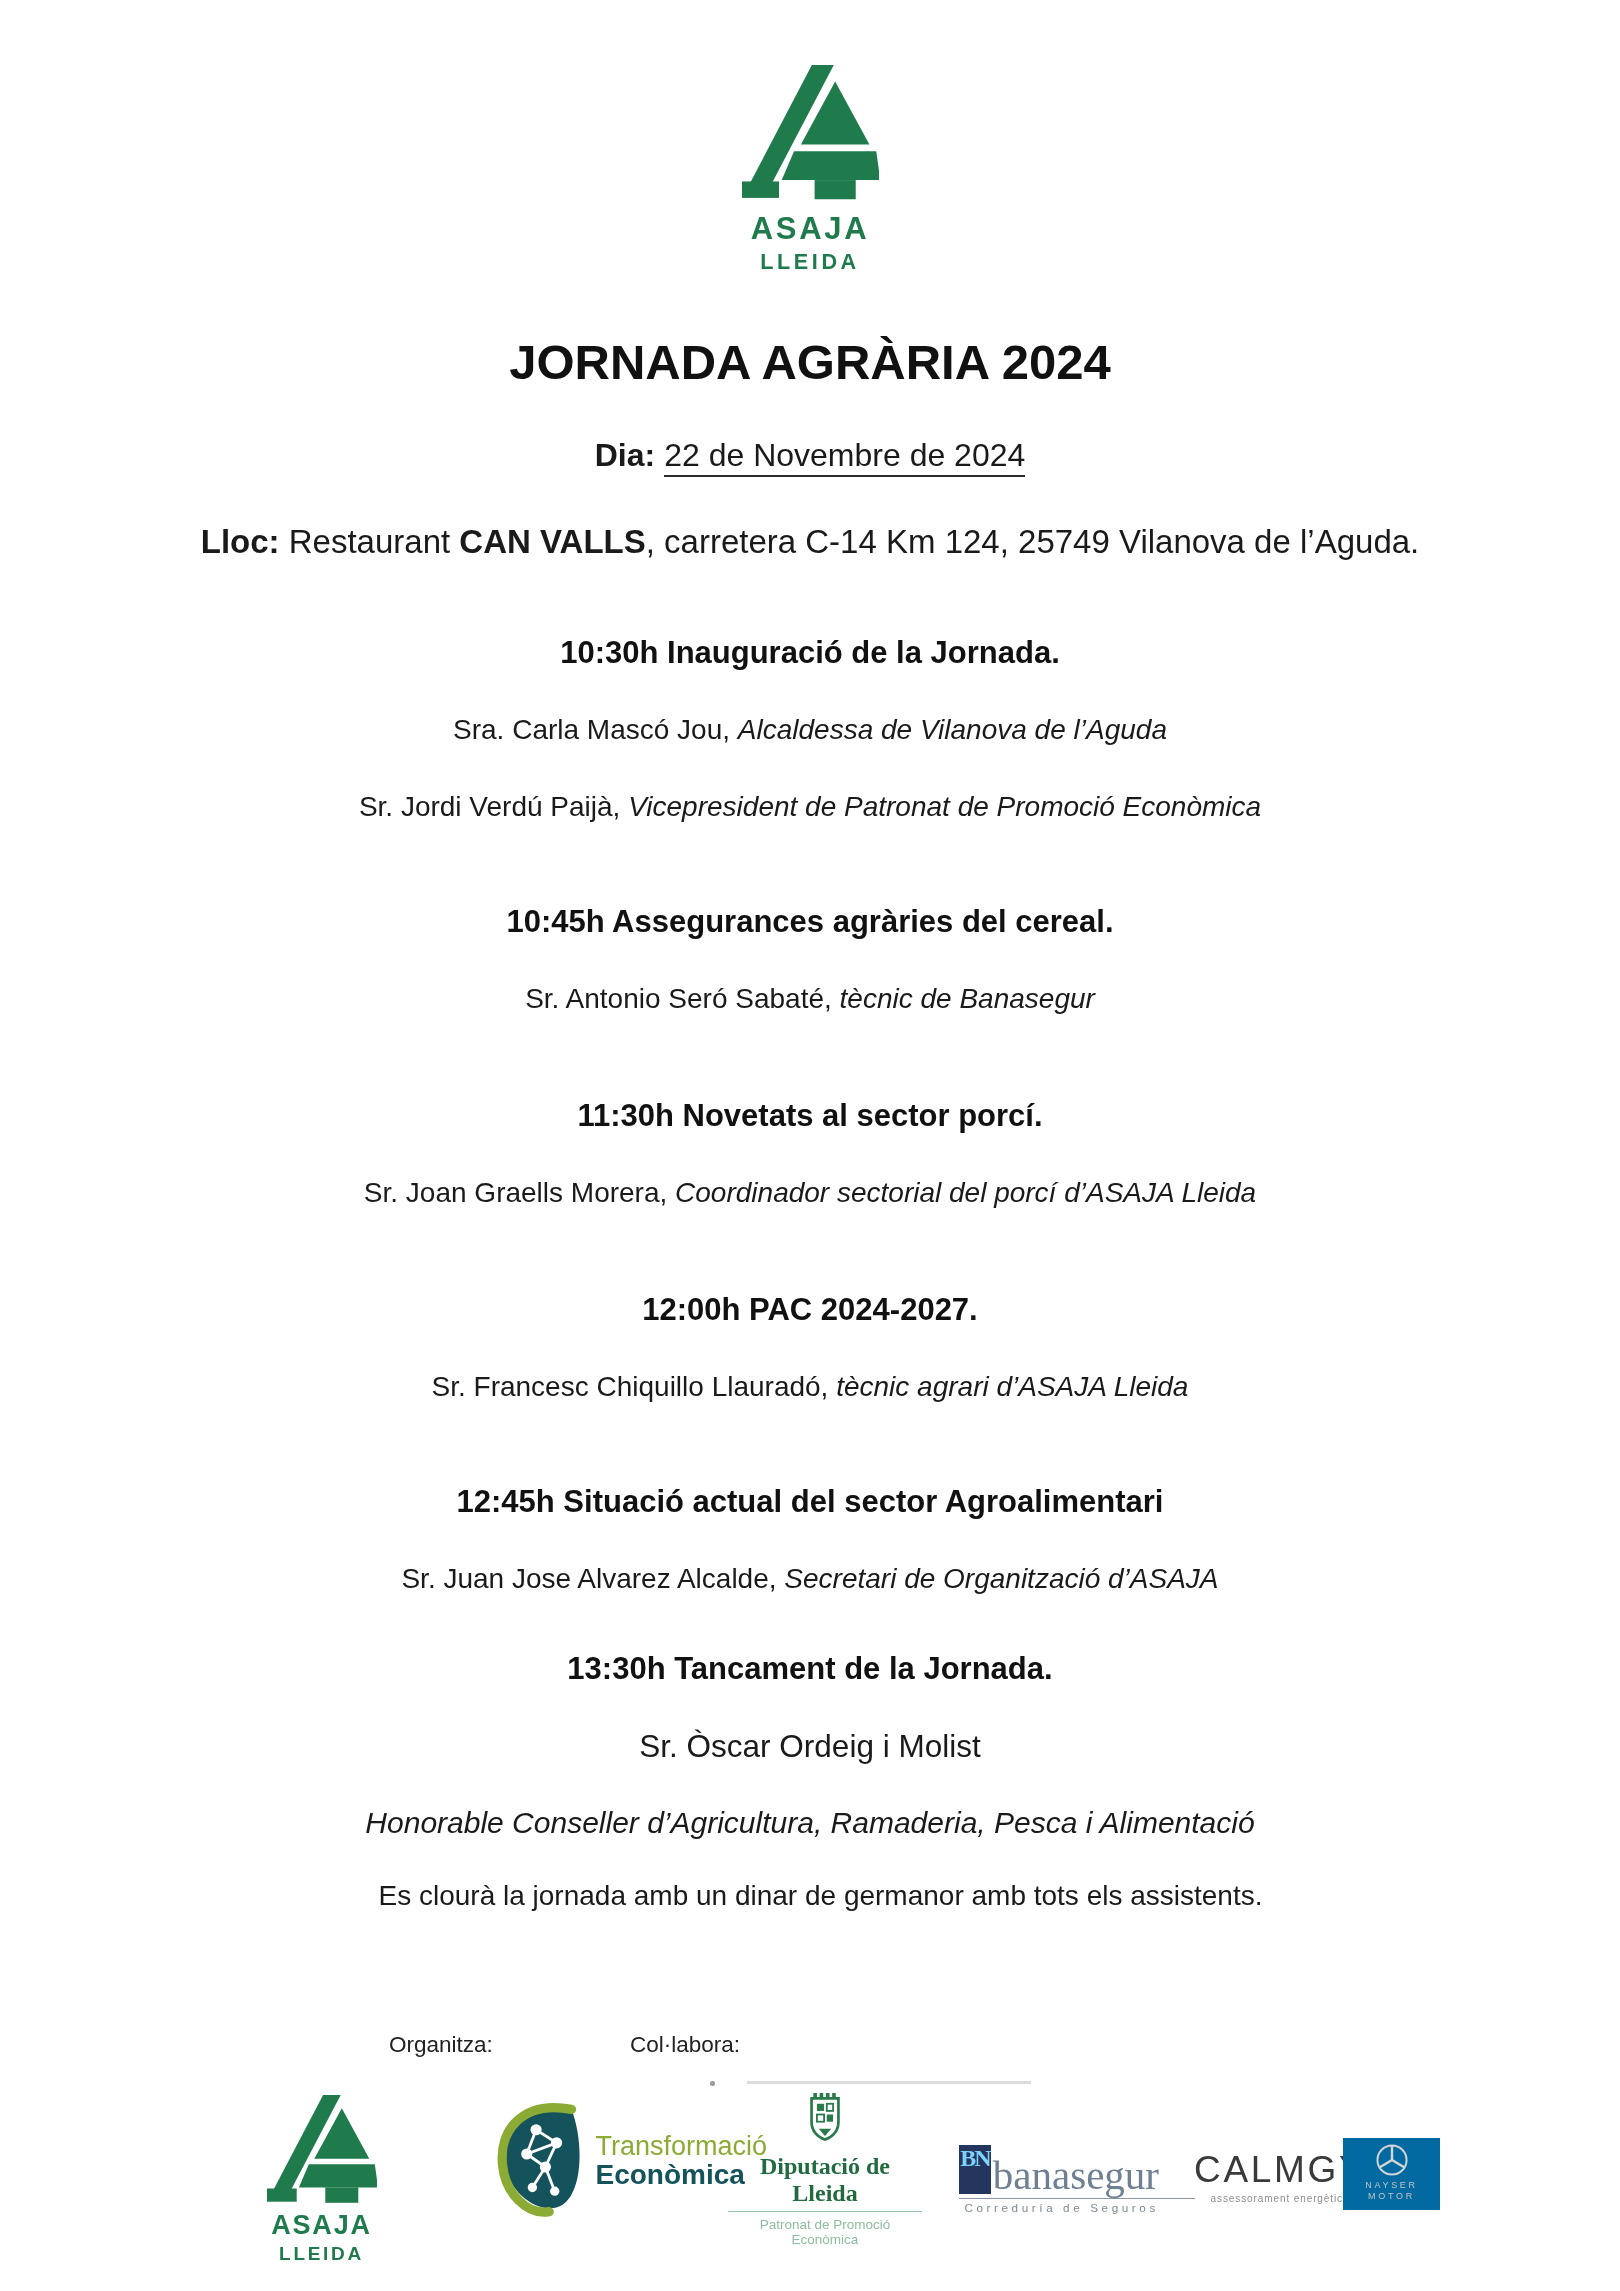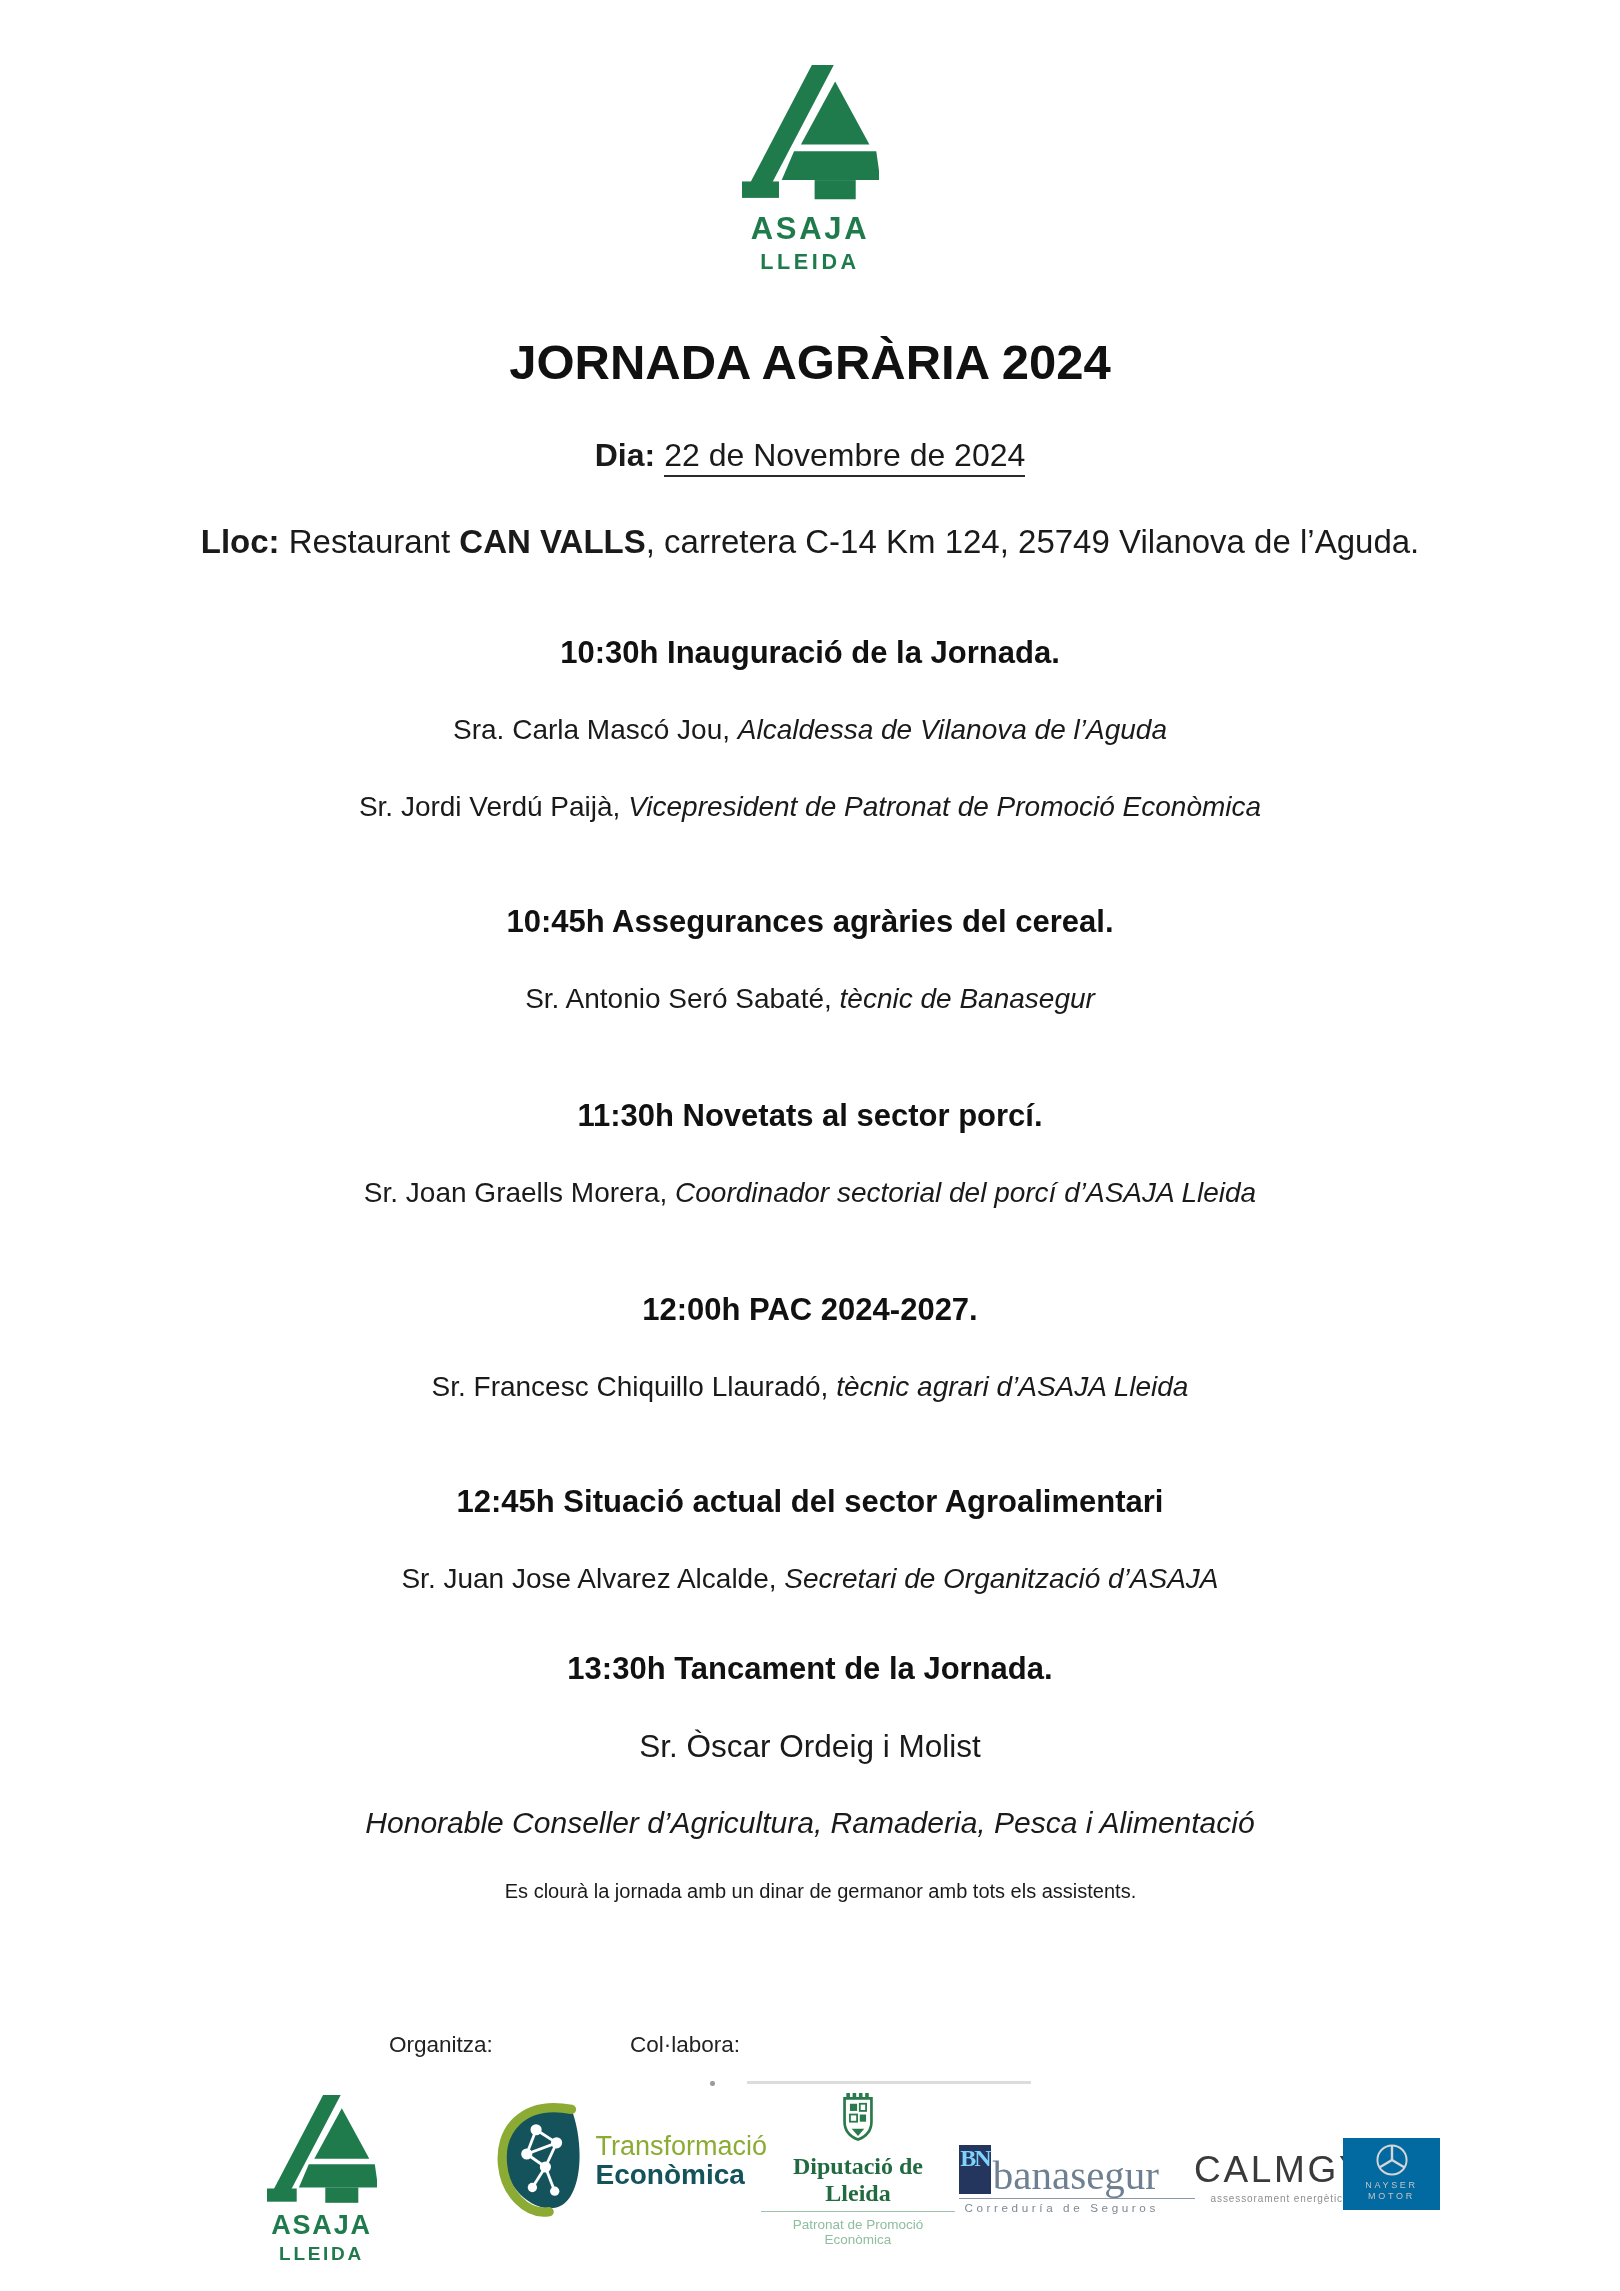--- a/index.html
+++ b/index.html
@@ -32,21 +32,21 @@
   .slot{margin-top:0;}
   .slot-1{margin-top:74px;}
   .slot-3{margin-top:81px;}
   .slot-4{margin-top:83px;}
   .slot-5{margin-top:81px;}
   .slot-6{margin-top:56px;}
   .speaker + .speaker{margin-top:45px;}
 
   .guest-name{font-size:31.5px;margin:41px 0 0 0;}
   .guest-role{font-size:30px;font-style:italic;margin:41px 0 0 0;}
-  .closing-note{font-size:20px;margin:40px 0 0 0;padding-left:21px;}
+  .closing-note{font-size:28px;margin:40px 0 0 0;padding-left:21px;}
 
   
   .footer-labels{position:absolute;left:0;top:2032px;width:1620px;height:54px;font-size:22.5px;color:#222;}
   .lbl-organitza{position:absolute;left:389px;top:0;}
   .lbl-collabora{position:absolute;left:630px;top:0;}
   .faint-line{position:absolute;left:747px;top:49px;width:284px;height:2.7px;background:#dcdcdc;}
   .faint-dot{position:absolute;left:710px;top:49px;width:4.5px;height:4.5px;background:#9a9a9a;border-radius:50%;}
 
   
   .footer{position:absolute;left:0;top:2093px;width:1620px;height:199px;}
@@ -54,21 +54,21 @@
 
   .f-asaja{left:254px;top:1.8px;width:135px;text-align:center;}
   .f-asaja .logo-word{font-size:27px;letter-spacing:1.8px;margin-top:5.4px;}
   .f-asaja .logo-sub{font-size:19px;letter-spacing:2.7px;}
 
   .f-transf{left:497px;top:7.2px;width:270px;display:flex;align-items:center;}
   .tr-text{text-align:left;margin-left:5.4px;line-height:1.05;}
   .tr-1{color:#8cab35;font-size:27px;}
   .tr-2{color:#14535c;font-size:28px;font-weight:700;}
 
-  .f-dipu{left:761px;top:0px;width:194px;text-align:center;}
+  .f-dipu{left:728px;top:0px;width:194px;text-align:center;}
   .dipu-1{font-family:"Liberation Serif", serif;font-weight:700;font-size:24px;color:#226b40;border-bottom:1.8px solid #9cc4ab;padding-bottom:3.6px;display:inline-block;margin-top:5.4px;}
   .dipu-2{font-size:13.5px;color:#8fbd9f;margin-top:5px;}
 
   .f-bana{left:959px;top:52px;width:252px;text-align:left;}
   .bana-row{display:flex;align-items:flex-end;}
   .bn-box{width:32px;height:49px;background:#24355e;color:#7dd3fc;font-family:"Liberation Serif", serif;font-size:24px;font-weight:700;display:flex;align-items:flex-start;justify-content:center;letter-spacing:-1.8px;}
   .bana-name{font-family:"Liberation Serif", serif;font-size:41px;color:#6e8091;line-height:0.9;margin-left:1.8px;}
   .bana-under{width:236px;height:1.8px;background:#8a97a3;margin-top:3.6px;}
   .bana-sub{font-size:11.7px;color:#7d8a95;letter-spacing:3.6px;margin-top:1.8px;margin-left:5.4px;}
 

